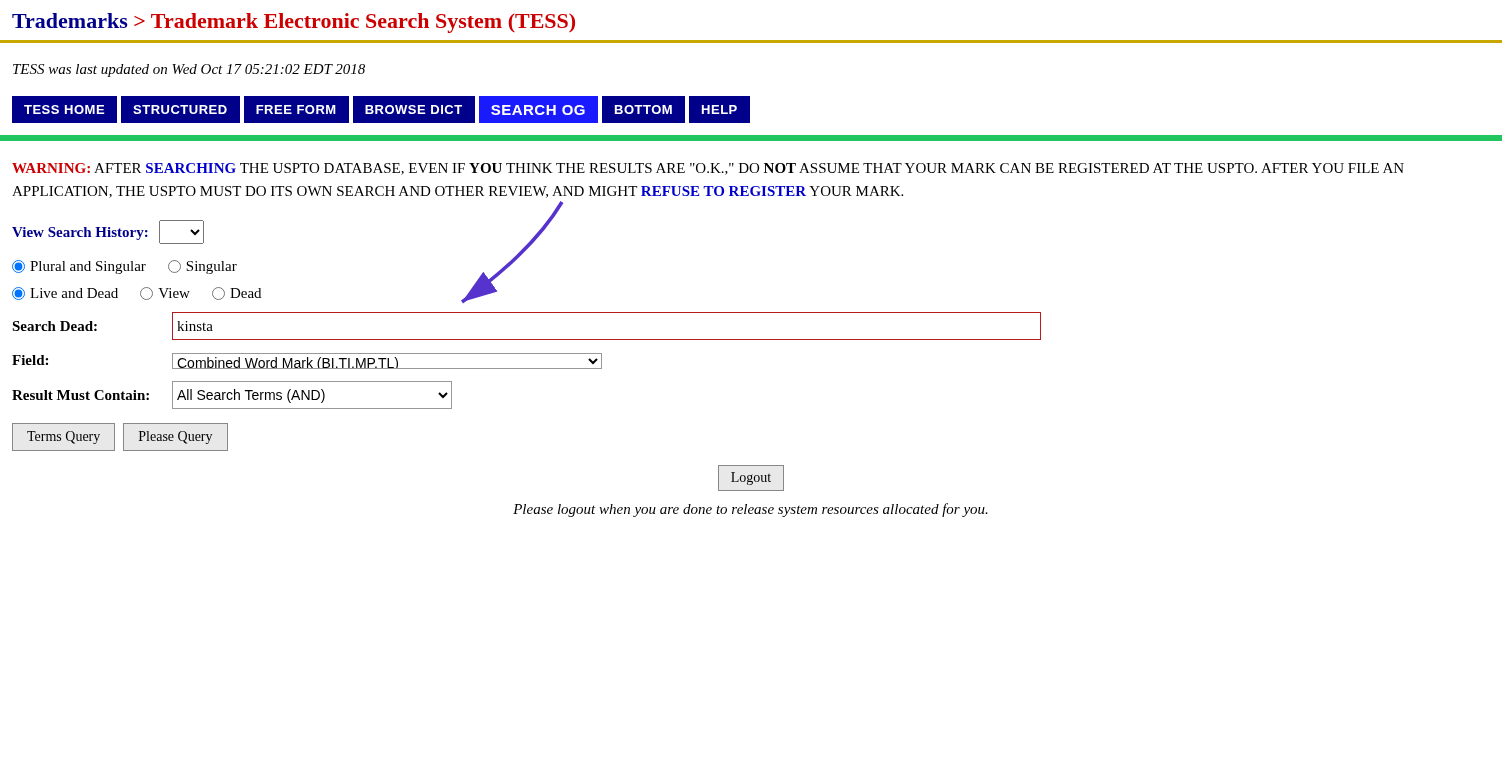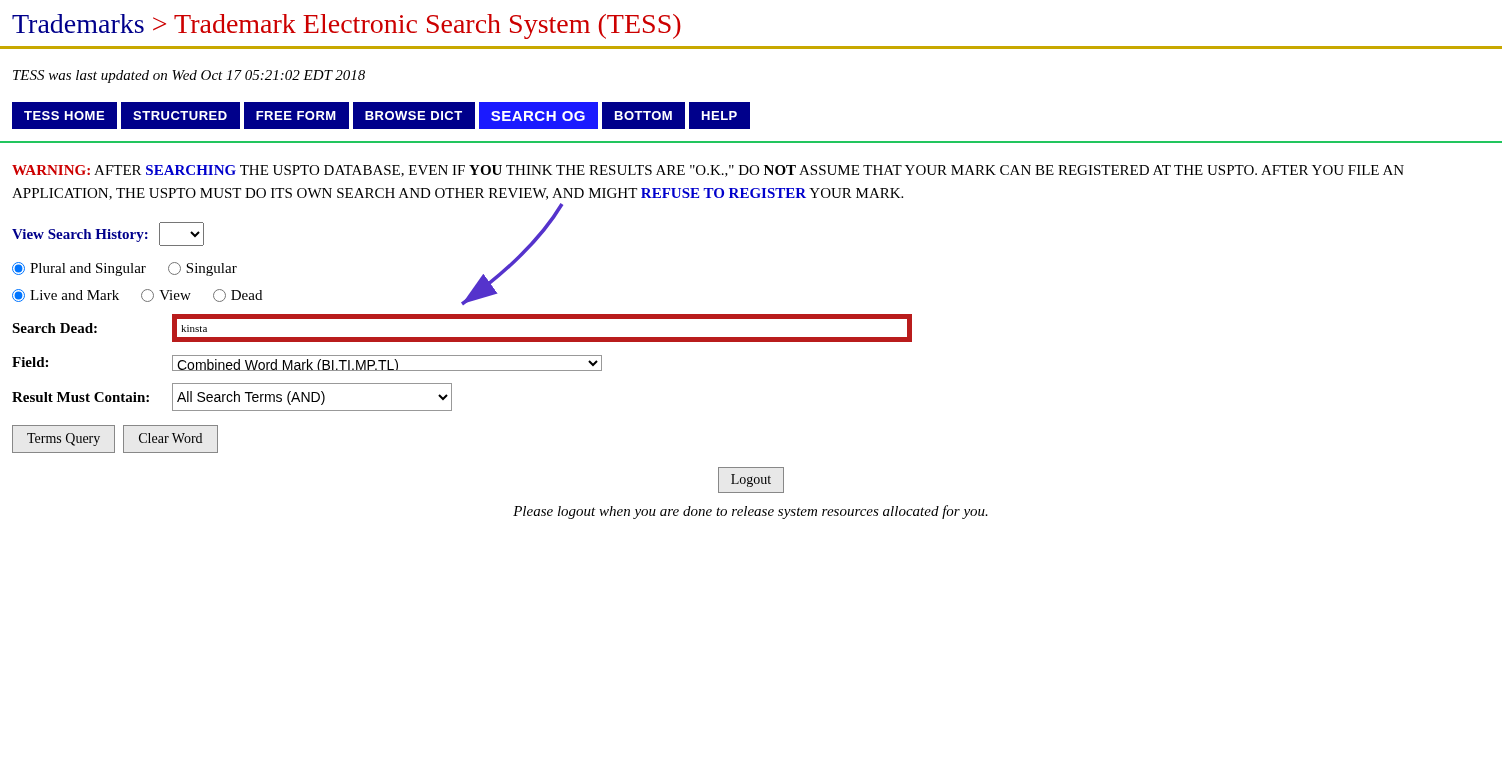--- a/index.html
+++ b/index.html
@@ -10,36 +10,36 @@
       color: #000;
       padding: 0;
     }
 
     #header {
       padding: 8px 12px 6px 12px;
       border-bottom: 3px solid #c8a800;
     }
 
     #header h1 {
-      font-size: 28px;
-      font-weight: normal;
+      font-size: 22px;
+      font-weight: bold;
     }
 
     #tess-updated {
       padding: 18px 12px 10px 12px;
       font-style: italic;
       font-size: 15px;
     }
 
     #nav-bar {
       padding: 8px 12px 10px 12px;
       display: flex;
       gap: 4px;
       flex-wrap: wrap;
-      border-bottom: 2px solid #22c55e;
+      border-bottom: 6px solid #22c55e;
       padding-bottom: 12px;
     }
 
     .nav-btn {
       background: #00008b;
       color: #fff;
       border: none;
       padding: 5px 12px;
       font-size: 13px;
       font-family: Arial, sans-serif;
@@ -99,24 +99,24 @@
       font-size: 15px;
     }
 
     .form-label {
       font-weight: bold;
       min-width: 160px;
       font-size: 15px;
     }
 
     .search-term-input {
-      width: 740px;
+      width: 869px;
       height: 28px;
-      border: 5px solid #b91c1c;
-      font-size: 11px;
+      border: 1px solid #b91c1c;
+      font-size: 15px;
       padding: 2px 4px;
       font-family: Times New Roman, serif;
     }
 
     .field-select {
       width: 430px;
       height: 16px;
       font-size: 14px;
       border: 1px solid #999;
       background: #fff;
@@ -221,21 +221,21 @@
     </label>
     <label class="radio-option">
       <input type="radio" name="plural" style="">
       <span>Singular</span>
     </label>
   </div>
 
   <div class="radio-group-row">
     <label class="radio-option">
       <input type="radio" name="livedead" checked="" style="">
-      <span>Live and Mark</span>
+      <span>Live and Dead</span>
     </label>
     <label class="radio-option">
       <input type="radio" name="livedead" style="">
       <span>View</span>
     </label>
     <label class="radio-option">
       <input type="radio" name="livedead" style="">
       <span>Dead</span>
     </label>
   </div>
@@ -270,21 +270,21 @@
   <div class="form-row">
     <span class="form-label">Result Must Contain:</span>
     <select class="result-select">
       <option>All Search Terms (AND)</option>
       <option>Any Search Terms (OR)</option>
     </select>
   </div>
 
   <div class="buttons-row">
     <button class="action-btn">Terms Query</button>
-    <button class="action-btn">Clear Word</button>
+    <button class="action-btn">Please Query</button>
   </div>
 
   <div class="logout-row">
     <button class="logout-btn">Logout</button>
     <span class="logout-note">Please logout when you are done to release system resources allocated for you.</span>
   </div>
 
 </div>
 
 </body></html>

